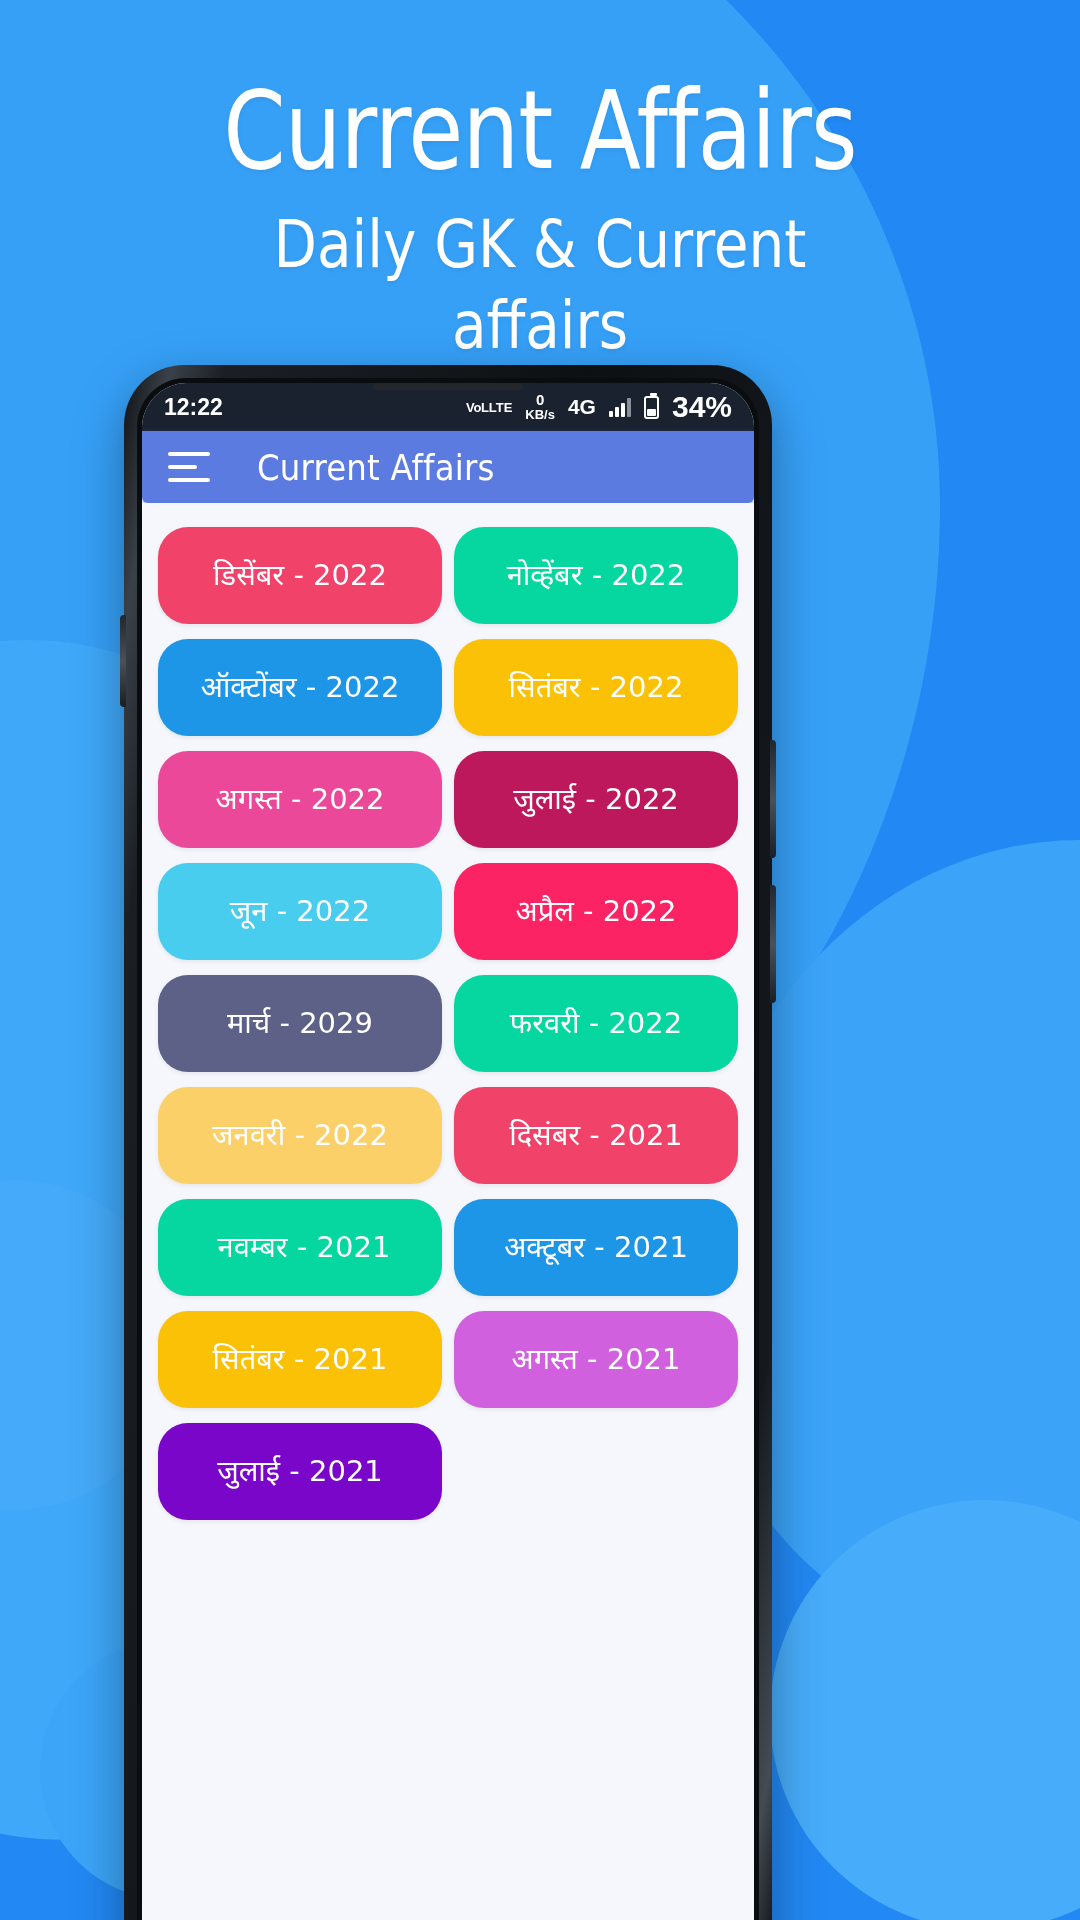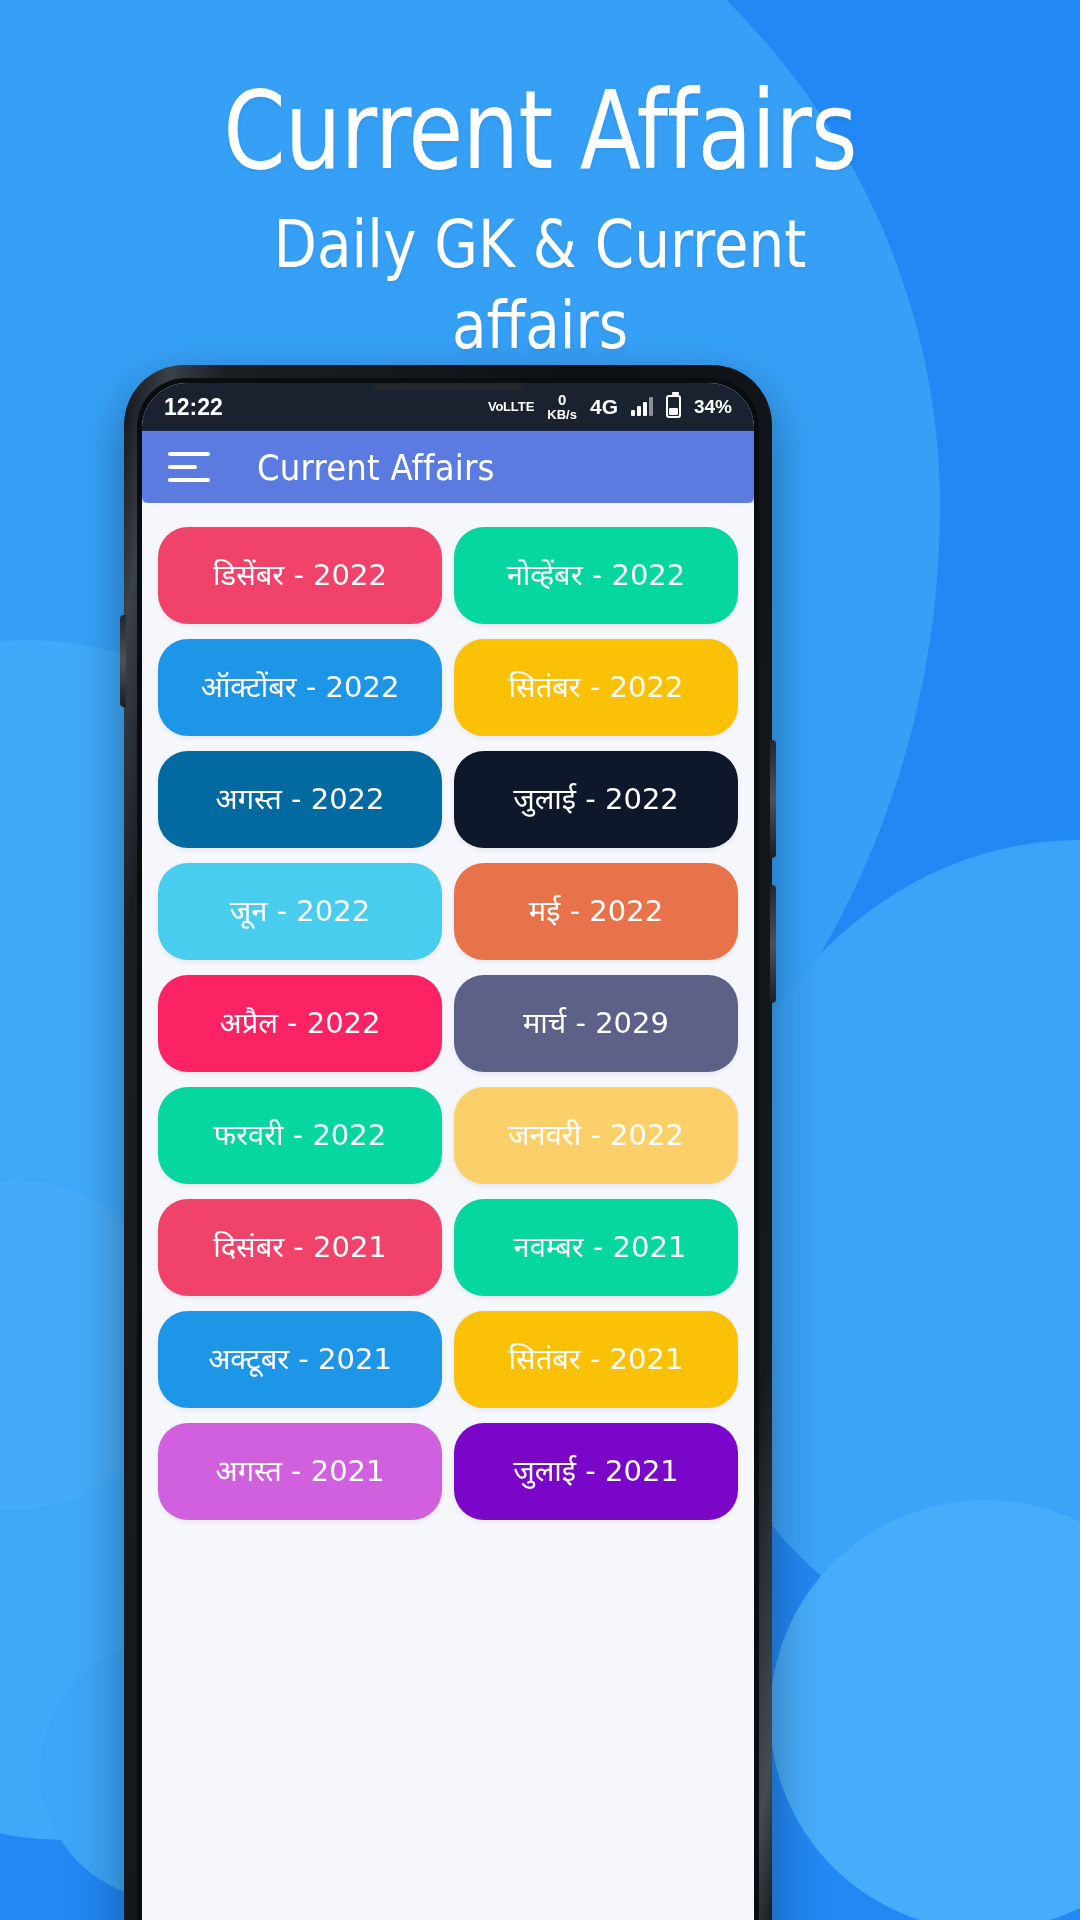--- a/index.html
+++ b/index.html
@@ -160,21 +160,21 @@
     border:2px solid #fff; border-radius:3px;
   }
   .batt::before {
     content:""; position:absolute; left:4px; top:-5px;
     width:7px; height:3px; background:#fff; border-radius:1px;
   }
   .batt::after {
     content:""; position:absolute; left:1px; right:1px; bottom:1px;
     height:7px; background:#fff; border-radius:1px;
   }
-  .batt-pct { font-size:19px; font-weight:bold; }
+  .batt-pct { font-size:30px; font-weight:bold; }
 
   
   .appbar {
     position:relative;
     height:72px;
     background:#5B7BE0;
     display:flex; align-items:center;
     padding:0 22px;
     border-radius:0 0 6px 6px;
     box-shadow:0 3px 7px rgba(91,123,224,.45);
@@ -287,24 +287,23 @@
         </div>
         <div class="appbar-title">Current Affairs</div>
       </div>
 
       <div class="content">
         <div class="grid">
             <div class="month-btn" style="background: rgb(241, 66, 106);">डिसेंबर - 2022</div>
             <div class="month-btn" style="background: rgb(6, 214, 160);">नोव्हेंबर - 2022</div>
             <div class="month-btn" style="background: rgb(30, 150, 232);">ऑक्टोंबर - 2022</div>
             <div class="month-btn" style="background: rgb(251, 193, 7);">सितंबर - 2022</div>
-            <div class="month-btn" style="background: #0369a1;">अगस्त - 2022</div>
-            <div class="month-btn" style="background: #0f172a;">जुलाई - 2022</div>
+            <div class="month-btn" style="background: #ec4899;">अगस्त - 2022</div>
+            <div class="month-btn" style="background: #be185d;">जुलाई - 2022</div>
             <div class="month-btn" style="background: rgb(72, 205, 238);">जून - 2022</div>
-            <div class="month-btn" style="background: rgb(232, 114, 74);">मई - 2022</div>
             <div class="month-btn" style="background: rgb(251, 35, 100);">अप्रैल - 2022</div>
             <div class="month-btn" style="background: rgb(94, 97, 135);">मार्च - 2029</div>
             <div class="month-btn" style="background: rgb(6, 214, 160);">फरवरी - 2022</div>
             <div class="month-btn" style="background: rgb(252, 208, 105);">जनवरी - 2022</div>
             <div class="month-btn" style="background: rgb(241, 66, 106);">दिसंबर - 2021</div>
             <div class="month-btn" style="background: rgb(6, 214, 160); padding-left: 14px;">नवम्बर - 2021</div>
             <div class="month-btn" style="background: rgb(30, 150, 232);">अक्टूबर - 2021</div>
             <div class="month-btn" style="background: rgb(251, 193, 7);">सितंबर - 2021</div>
             <div class="month-btn" style="background: rgb(209, 96, 222);">अगस्त - 2021</div>
             <div class="month-btn" style="background: rgb(122, 6, 201);">जुलाई - 2021</div>

